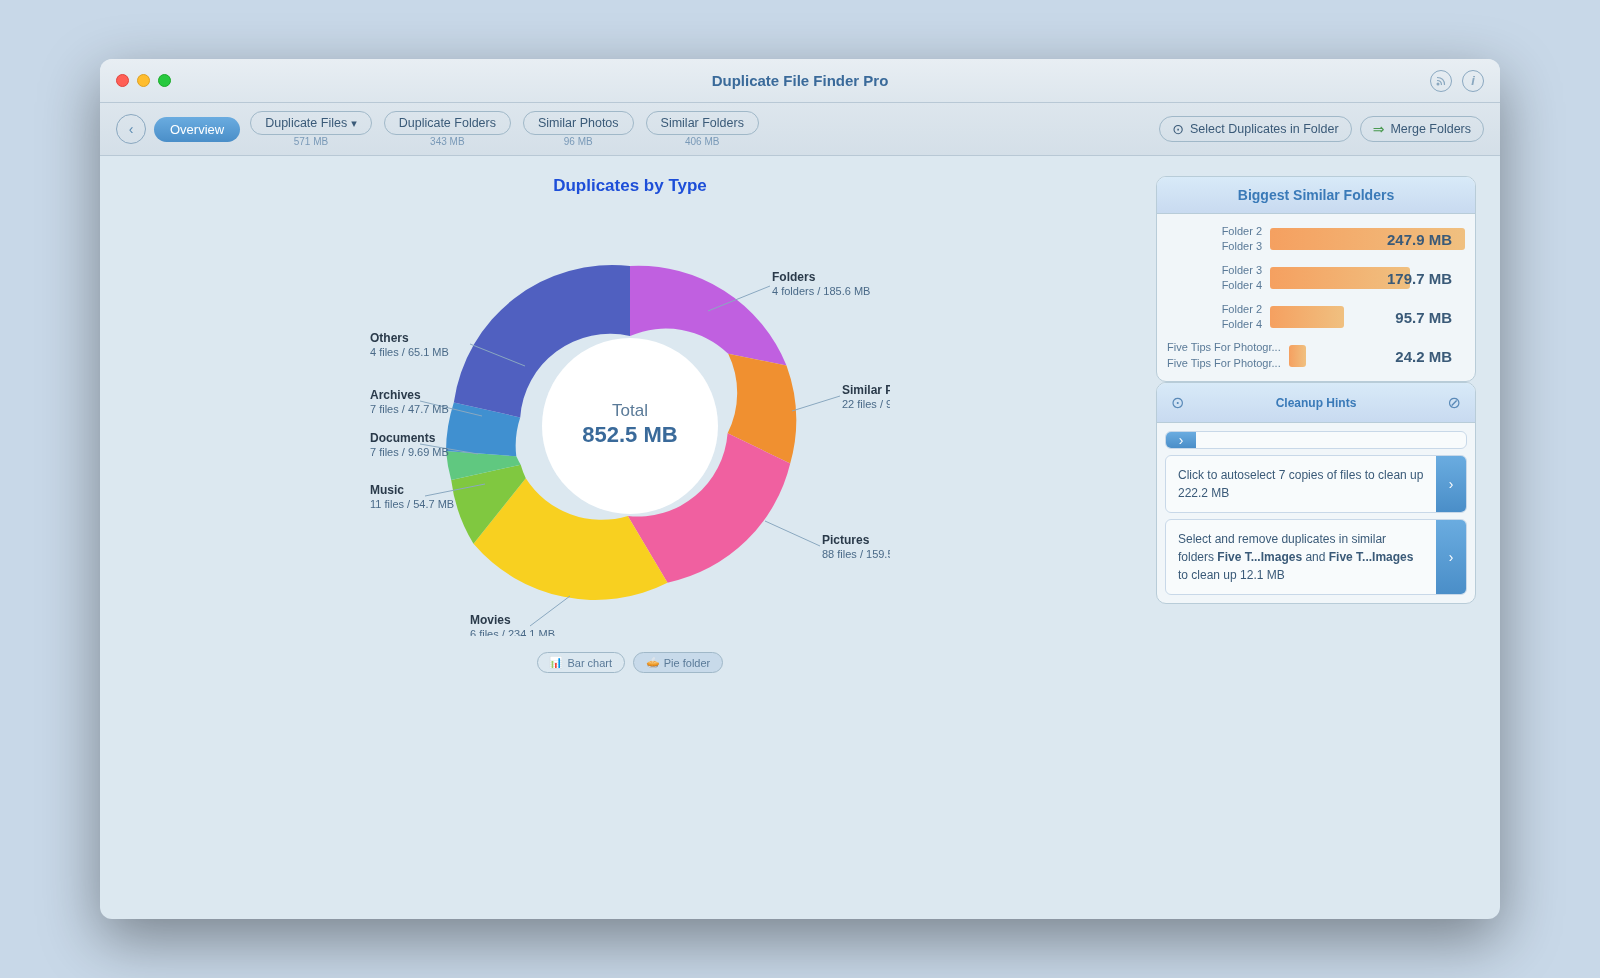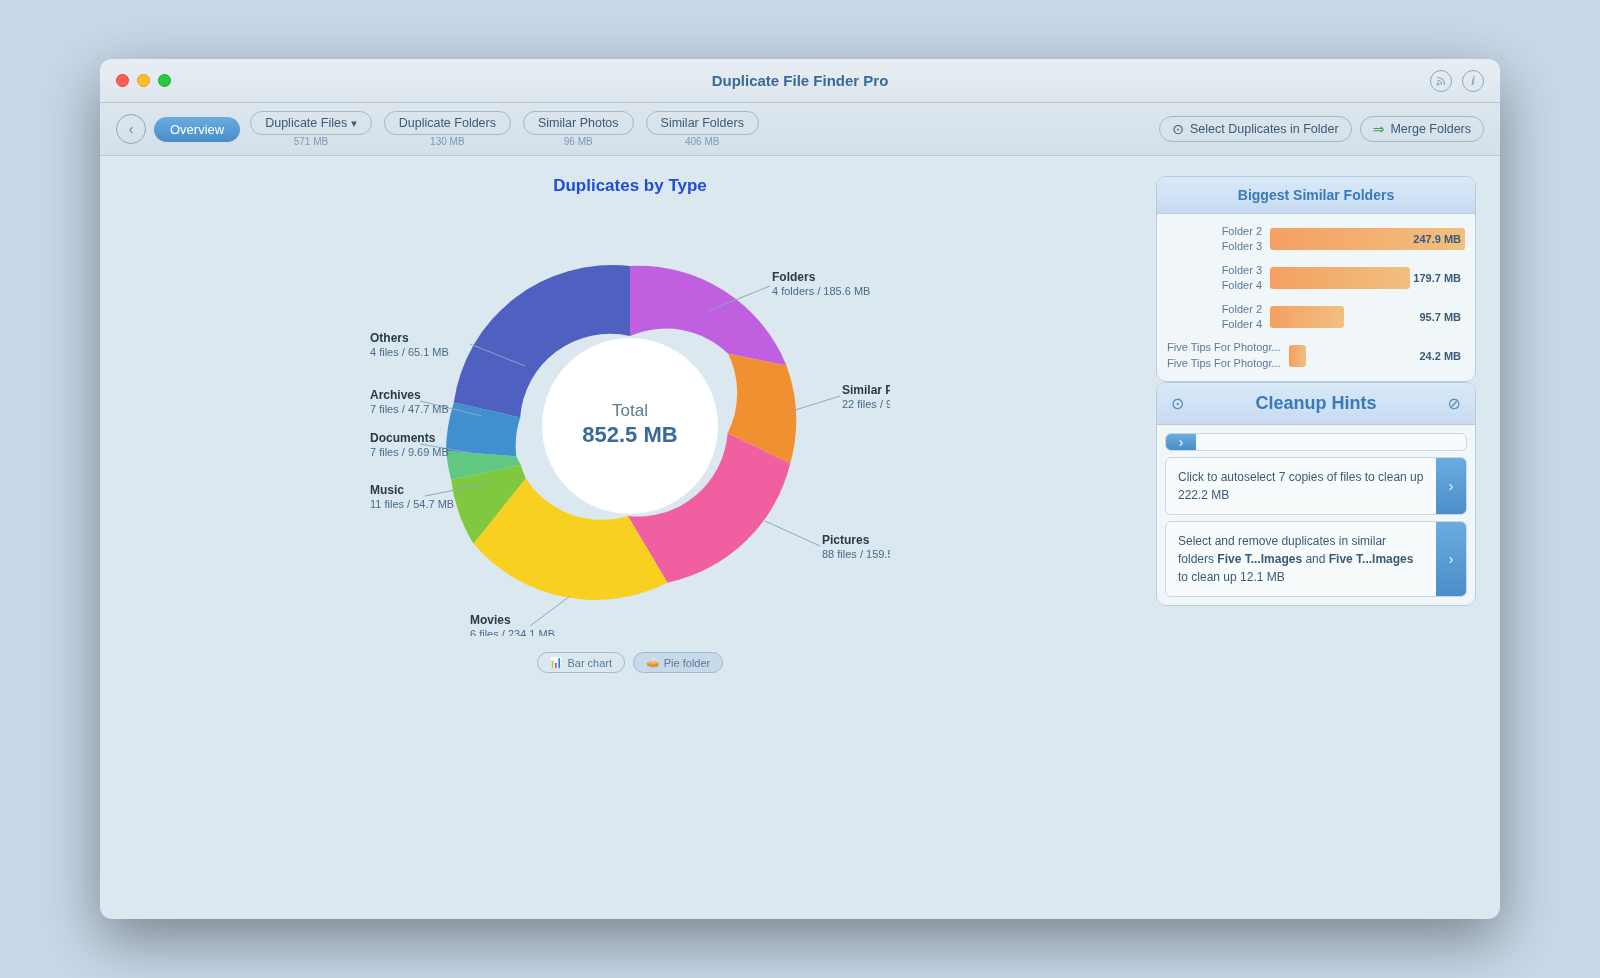--- a/index.html
+++ b/index.html
@@ -230,37 +230,37 @@
       height: 22px;
       position: relative;
     }
     .folder-bar {
       height: 22px;
       border-radius: 3px;
       background: linear-gradient(to right, #f5a060, #f0c080);
     }
     .folder-bar-label {
       position: absolute;
-      right: 4px;
+      right: 13px;
       top: 50%;
       transform: translateY(-50%);
-      font-size: 11px;
+      font-size: 15px;
       font-weight: 600;
       color: #3a5a78;
     }
     .hints-header {
       display: flex;
       align-items: center;
       justify-content: space-between;
       padding: 10px 14px;
       background: linear-gradient(to bottom, #d8eaf8, #c8daf0);
       border-bottom: 1px solid #b8ccd8;
     }
     .hints-title {
-      font-size: 18px;
+      font-size: 12px;
       font-weight: 600;
       color: #3a7ab8;
     }
     .hints-nav {
       font-size: 16px;
       color: #5a8ab8;
       cursor: pointer;
       background: none;
       border: none;
     }
@@ -335,21 +335,21 @@
 
     <div class="tab-group">
       <button class="tab-btn">
         Duplicate Files <span style="font-size:11px;">▾</span>
       </button>
       <span class="tab-sub">571 MB</span>
     </div>
 
     <div class="tab-group">
       <button class="tab-btn">Duplicate Folders</button>
-      <span class="tab-sub">130 MB</span>
+      <span class="tab-sub">343 MB</span>
     </div>
 
     <div class="tab-group">
       <button class="tab-btn">Similar Photos</button>
       <span class="tab-sub">96 MB</span>
     </div>
 
     <div class="tab-group">
       <button class="tab-btn">Similar Folders</button>
       <span class="tab-sub">406 MB</span>

